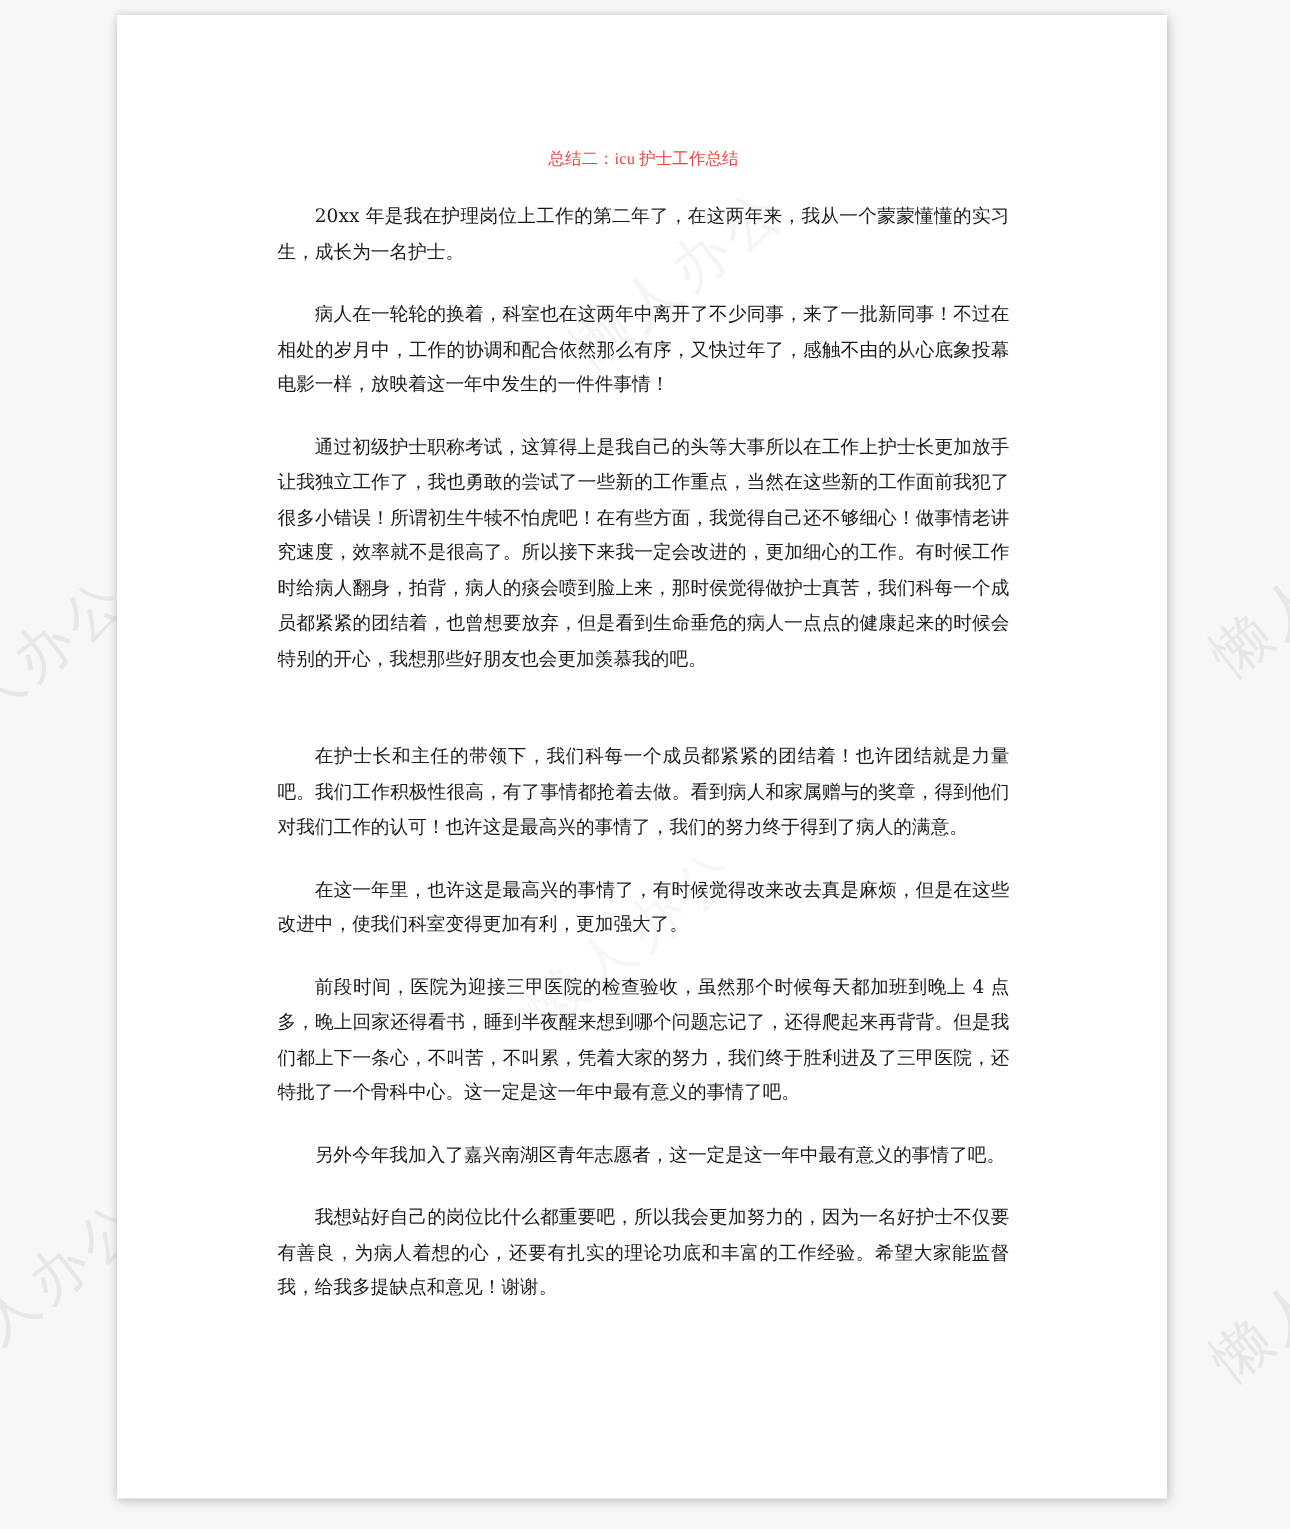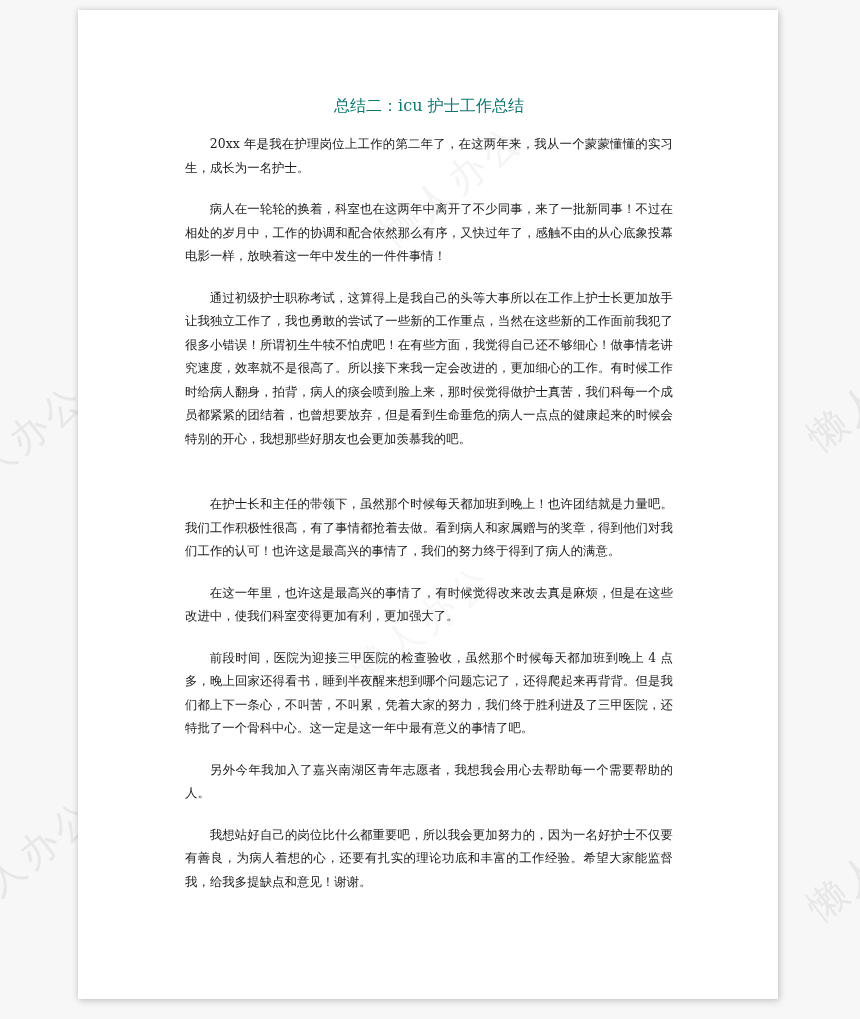--- a/index.html
+++ b/index.html
@@ -32,24 +32,25 @@
     left: 107px;
     top: 86px;
     width: 488px;
     color: #1a1a1a;
     font-size: 12.4px;
     line-height: 23.5px;
     letter-spacing: 0.05px;
   }
   .title {
     text-align: center;
-    font-size: 16px;
+    font-size: 11px;
     line-height: 20px;
     margin: 0 0 16px 0;
-    color: #0f766e;
+    color: #ef4444;
+    font-family: Liberation Serif, serif;
   }
   .para {
     margin: 0 0 18px 0;
     text-indent: 2em;
     text-align: justify;
   }
   .para.gap-big {
     margin-top: 42px;
   }
   .watermark {
@@ -76,20 +77,20 @@
   <div class="page">
 
     <div class="watermark" style="left:290px; top:150px; color: rgba(150,150,150,0.10);">懒人办公</div>
     <div class="watermark" style="left:260px; top:590px; color: rgba(150,150,150,0.08);">懒人办公</div>
 
     <div class="content">
       <p class="title">总结二：icu 护士工作总结</p>
       <p class="para">20xx 年是我在护理岗位上工作的第二年了，在这两年来，我从一个蒙蒙懂懂的实习生，成长为一名护士。</p>
       <p class="para">病人在一轮轮的换着，科室也在这两年中离开了不少同事，来了一批新同事！不过在相处的岁月中，工作的协调和配合依然那么有序，又快过年了，感触不由的从心底象投幕电影一样，放映着这一年中发生的一件件事情！</p>
       <p class="para">通过初级护士职称考试，这算得上是我自己的头等大事所以在工作上护士长更加放手让我独立工作了，我也勇敢的尝试了一些新的工作重点，当然在这些新的工作面前我犯了很多小错误！所谓初生牛犊不怕虎吧！在有些方面，我觉得自己还不够细心！做事情老讲究速度，效率就不是很高了。所以接下来我一定会改进的，更加细心的工作。有时候工作时给病人翻身，拍背，病人的痰会喷到脸上来，那时侯觉得做护士真苦，我们科每一个成员都紧紧的团结着，也曾想要放弃，但是看到生命垂危的病人一点点的健康起来的时候会特别的开心，我想那些好朋友也会更加羡慕我的吧。</p>
-      <p class="para gap-big">在护士长和主任的带领下，虽然那个时候每天都加班到晚上！也许团结就是力量吧。我们工作积极性很高，有了事情都抢着去做。看到病人和家属赠与的奖章，得到他们对我们工作的认可！也许这是最高兴的事情了，我们的努力终于得到了病人的满意。</p>
+      <p class="para gap-big">在护士长和主任的带领下，我们科每一个成员都紧紧的团结着！也许团结就是力量吧。我们工作积极性很高，有了事情都抢着去做。看到病人和家属赠与的奖章，得到他们对我们工作的认可！也许这是最高兴的事情了，我们的努力终于得到了病人的满意。</p>
       <p class="para">在这一年里，也许这是最高兴的事情了，有时候觉得改来改去真是麻烦，但是在这些改进中，使我们科室变得更加有利，更加强大了。</p>
       <p class="para">前段时间，医院为迎接三甲医院的检查验收，虽然那个时候每天都加班到晚上 4 点多，晚上回家还得看书，睡到半夜醒来想到哪个问题忘记了，还得爬起来再背背。但是我们都上下一条心，不叫苦，不叫累，凭着大家的努力，我们终于胜利进及了三甲医院，还特批了一个骨科中心。这一定是这一年中最有意义的事情了吧。</p>
-      <p class="para">另外今年我加入了嘉兴南湖区青年志愿者，我想我会用心去帮助每一个需要帮助的人。</p>
+      <p class="para">另外今年我加入了嘉兴南湖区青年志愿者，这一定是这一年中最有意义的事情了吧。</p>
       <p class="para">我想站好自己的岗位比什么都重要吧，所以我会更加努力的，因为一名好护士不仅要有善良，为病人着想的心，还要有扎实的理论功底和丰富的工作经验。希望大家能监督我，给我多提缺点和意见！谢谢。</p>
     </div>
   </div>
 </div>
 
 </body></html>

